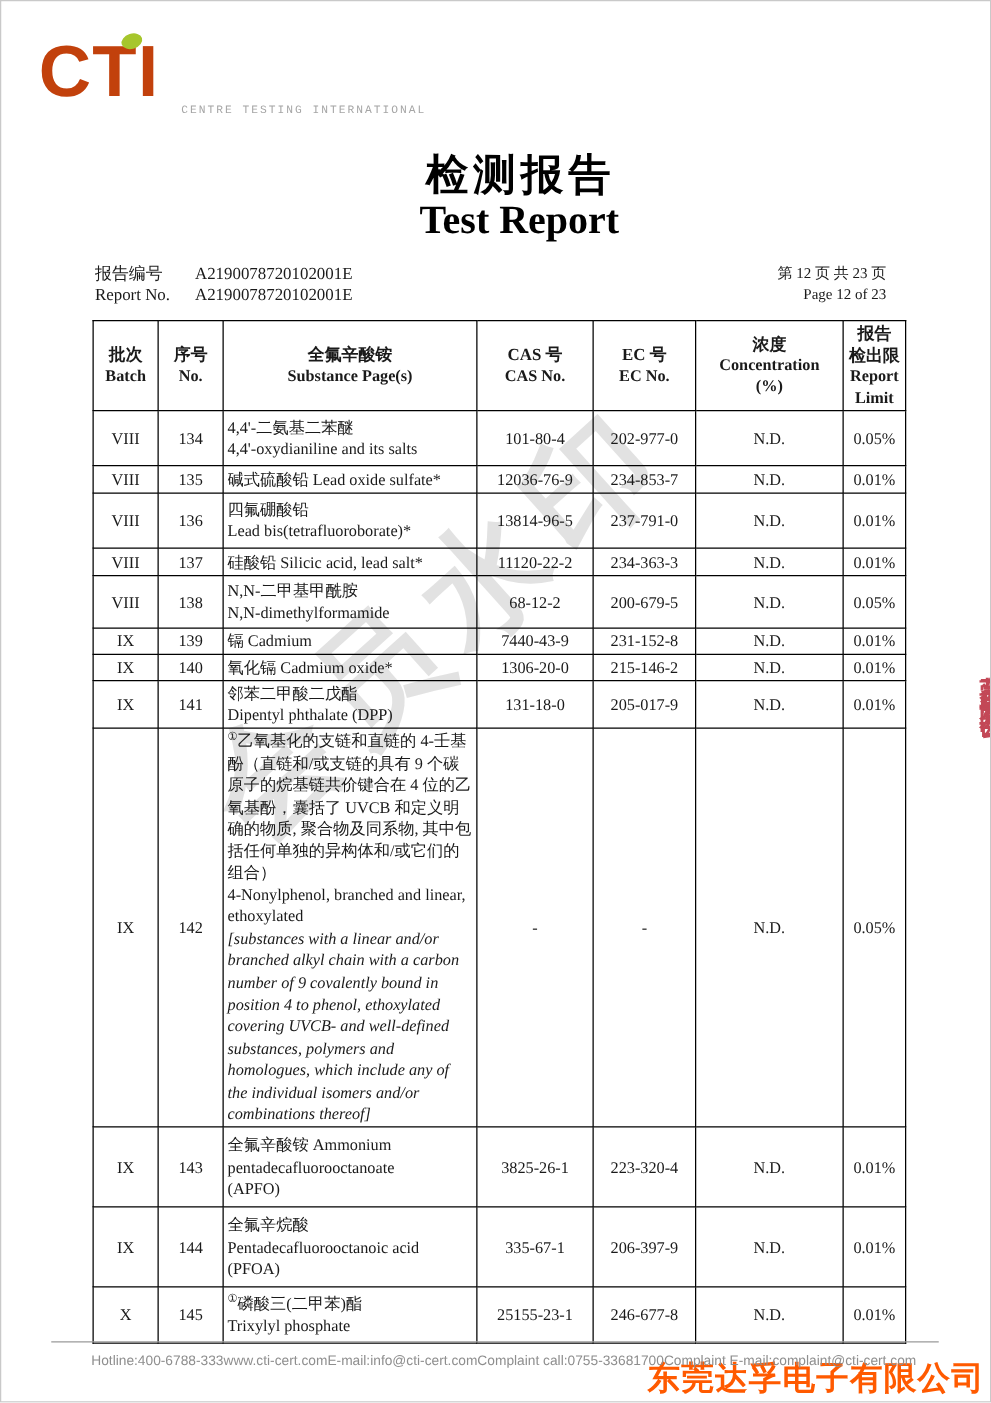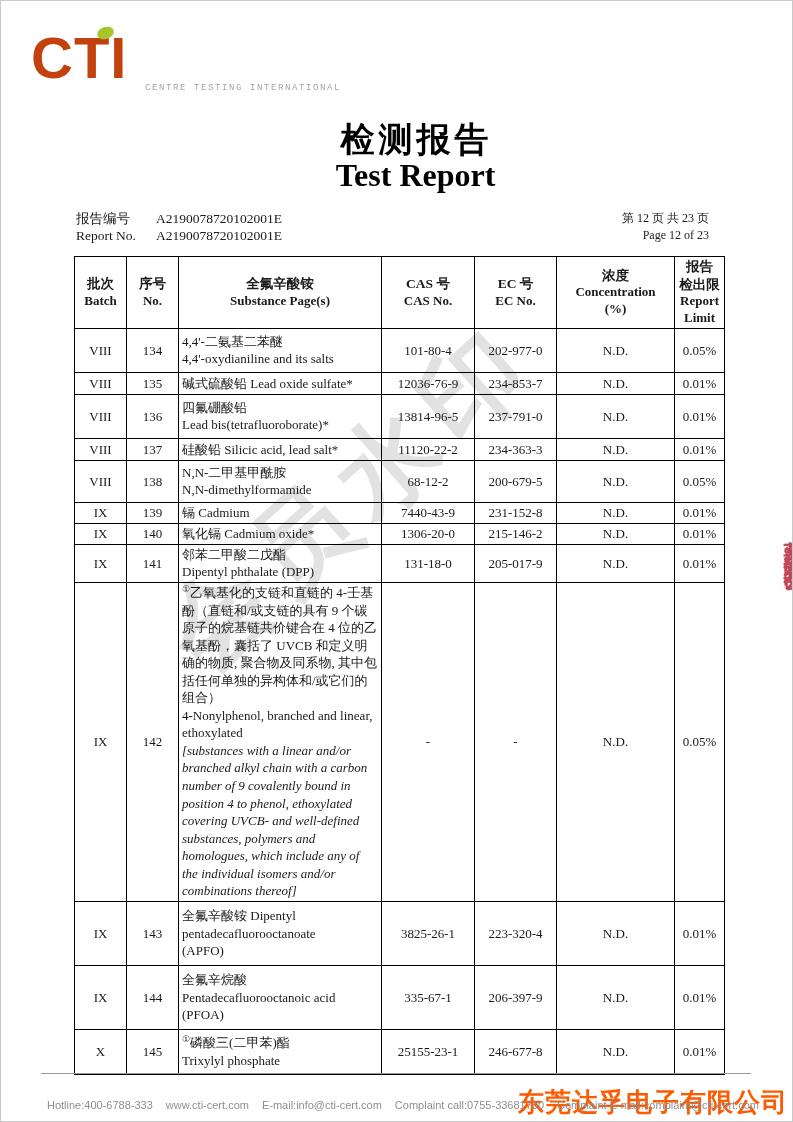--- a/index.html
+++ b/index.html
@@ -75,22 +75,22 @@
   }
   #company-stamp{
     position:absolute;right:4px;top:1084px;
     font-size:26px;font-weight:bold;color:#ff5a00;
     font-family:"Liberation Sans", sans-serif;letter-spacing:1px;white-space:nowrap;
   }
   
   #footer-line{position:absolute;left:40px;top:1072px;width:710px;border-top:1.5px solid #9a9a9a;}
   #footer{
     position:absolute;left:46px;top:1082px;width:712px;
-    display:flex;justify-content:space-between;
-    font-family:"Liberation Sans", sans-serif;font-size:11px;color:#8e8e8e;white-space:nowrap;margin-top:16px;
+    display:flex;justify-content:center;
+    font-family:"Liberation Sans", sans-serif;font-size:11px;color:#8e8e8e;white-space:nowrap;
   }
 </style>
 </head>
 <body>
 
 <div id="page">
 
   <div id="logo">
     <div class="cti-text">CTI</div>
     <div class="cti-dot"></div>
@@ -265,21 +265,21 @@
           </td>
           <td>-</td>
           <td>-</td>
           <td>N.D.</td>
           <td>0.05%</td>
         </tr>
         <tr style="height: 64px;">
           <td>IX</td>
           <td>143</td>
           <td>
-            <div class="name-line">全氟辛酸铵 Dipentyl</div>
+            <div class="name-line">全氟辛酸铵 Ammonium</div>
             <div class="name-line">pentadecafluorooctanoate</div>
             <div class="name-line">(APFO)</div>
           </td>
           <td>3825-26-1</td>
           <td>223-320-4</td>
           <td>N.D.</td>
           <td>0.01%</td>
         </tr>
         <tr style="height: 64px;">
           <td>IX</td>

